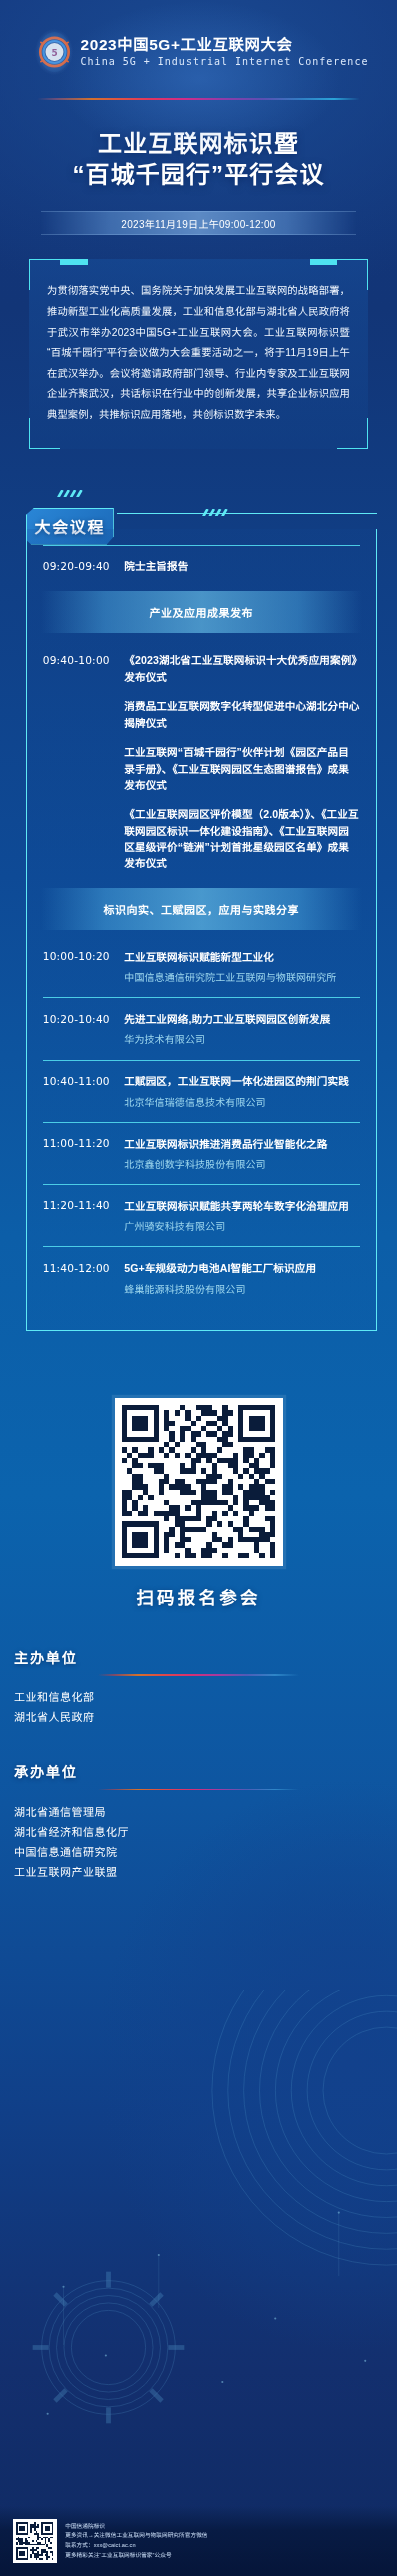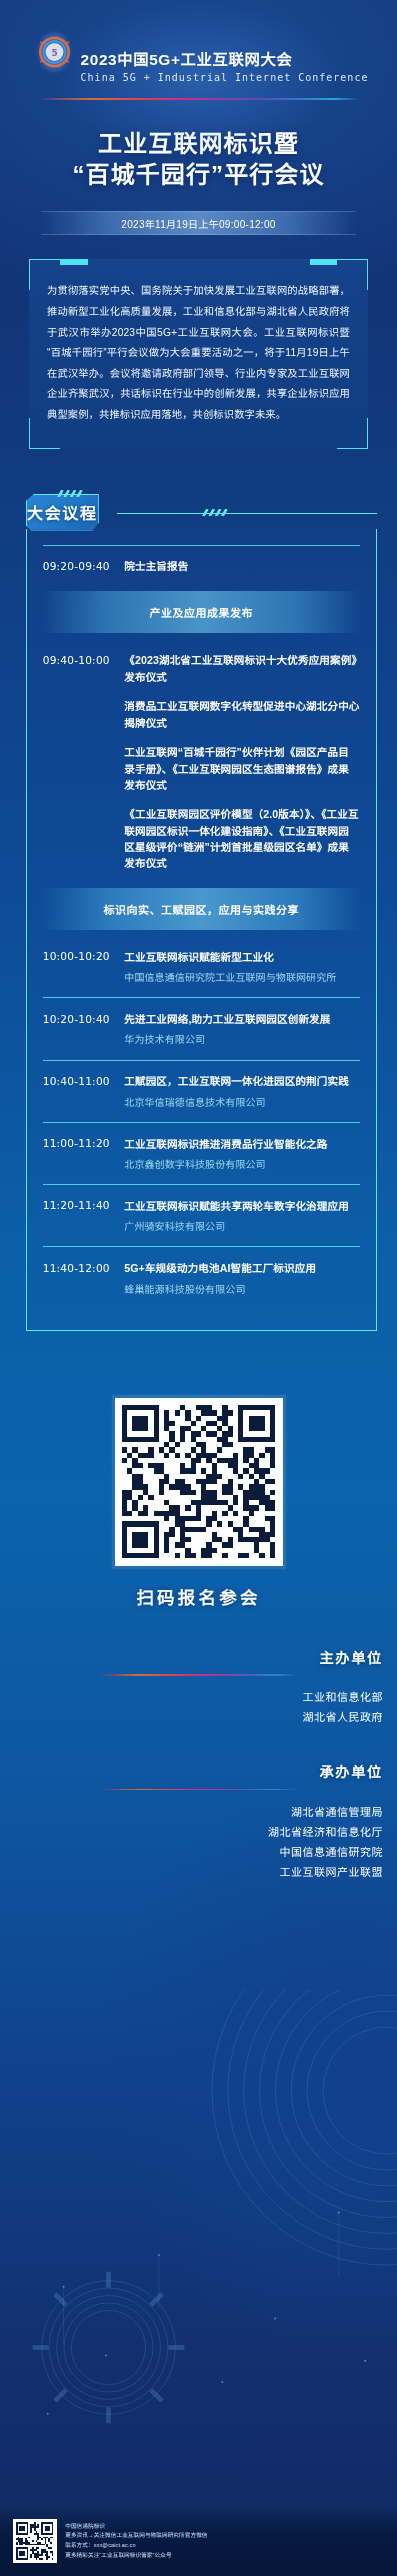--- a/index.html
+++ b/index.html
@@ -31,21 +31,21 @@
   .bg-glow-top {
     position:absolute; top:-32px; left:50%; transform:translateX(-50%);
     width:402px; height:222px;
     background:radial-gradient(closest-side, rgba(70,135,220,.35), rgba(70,135,220,0) 70%);
     pointer-events:none;
   }
   .bg-dots { position:absolute; inset:0; pointer-events:none; opacity:.5; }
 
   
   .header { position:relative; padding:21px 0 0 0; height:106px; }
-  .brandrow { display:flex; align-items:flex-end; justify-content:center; gap:1px; }
+  .brandrow { display:flex; align-items:center; justify-content:center; gap:1px; }
   .logo-wrap { position:relative; width:51px; height:62px; flex:0 0 auto; }
   .logo-halo {
     position:absolute; left:50%; top:50%; transform:translate(-50%,-50%);
     width:49px; height:59px; border-radius:50%;
     background:radial-gradient(closest-side, rgba(160,200,255,.45), rgba(120,170,235,.18) 55%, rgba(120,170,235,0) 78%);
   }
   .brandtext { display:flex; flex-direction:column; gap:2.6px; }
   .brand-cn {
     font-size:15.4px; font-weight:700; color:#ffffff; letter-spacing:0.6px;
     white-space:nowrap; line-height:1.1;
@@ -103,21 +103,21 @@
   .intro-text {
     position:relative; z-index:2;
     font-size:10.3px; line-height:2.0; color:#f2f8ff;
     text-align:justify; text-justify:inter-ideograph; letter-spacing:0.1px;
   }
 
   
   .agenda { position:relative; margin:41px auto 0; width:356px; }
   .agenda-head { position:relative; height:39px; }
   .agenda-tag {
-    position:absolute; left:5.3px; top:4px; width:73px; height:37px;
+    position:absolute; left:5.3px; top:18px; width:88px; height:37px;
     background:linear-gradient(135deg,#2a86d6,#1b69b8);
     border:1.1px solid #5fe9f5;
     clip-path:polygon(0 7.4px,8.5px 0,100% 0,100% 78%,92% 100%,5.3px 100%,0 86%);
     display:flex; align-items:center; justify-content:center;
   }
   .agenda-tag span {
     font-size:16px; font-weight:800; color:#fff; letter-spacing:1.6px;
     text-shadow:0 1.1px 4.2px rgba(0,25,60,.5);
   }
   .agenda-hatch { position:absolute; top:0; width:32px; height:7.4px; }
@@ -167,21 +167,21 @@
   }
   .qr-grid { width:100%; height:100%; display:grid; grid-template-columns:repeat(29,1fr); grid-template-rows:repeat(29,1fr); }
   .qr-grid i { display:block; }
   .qr-grid i.on { background:#0a1c3a; }
   .qr-caption {
     margin-top:18px; font-size:17.5px; font-weight:800; color:#ffffff; letter-spacing:3.2px;
     text-shadow:0 1.1px 5.3px rgba(0,25,70,.5);
   }
 
   
-  .orgs { margin:37px auto 0; width:369px; text-align:right; position:relative; z-index:3; }
+  .orgs { margin:37px auto 0; width:369px; text-align:left; position:relative; z-index:3; }
   .org-group { margin-bottom:33px; }
   .org-title {
     font-size:14.3px; font-weight:800; color:#ffffff; letter-spacing:1.6px;
     text-shadow:0 1.1px 4.2px rgba(0,25,70,.5);
   }
   .org-rule {
     width:201px; height:1.6px; margin:7.4px auto 11.6px; border-radius:1.1px;
     background:linear-gradient(90deg, rgba(25,60,130,0) 0%, #7a4a6a 8%, #d3702c 20%,
       #df4a47 32%, #d82f72 46%, #a53aa0 60%, #4f5cb6 74%, #2e86c8 88%, rgba(40,150,210,0) 100%);
   }

